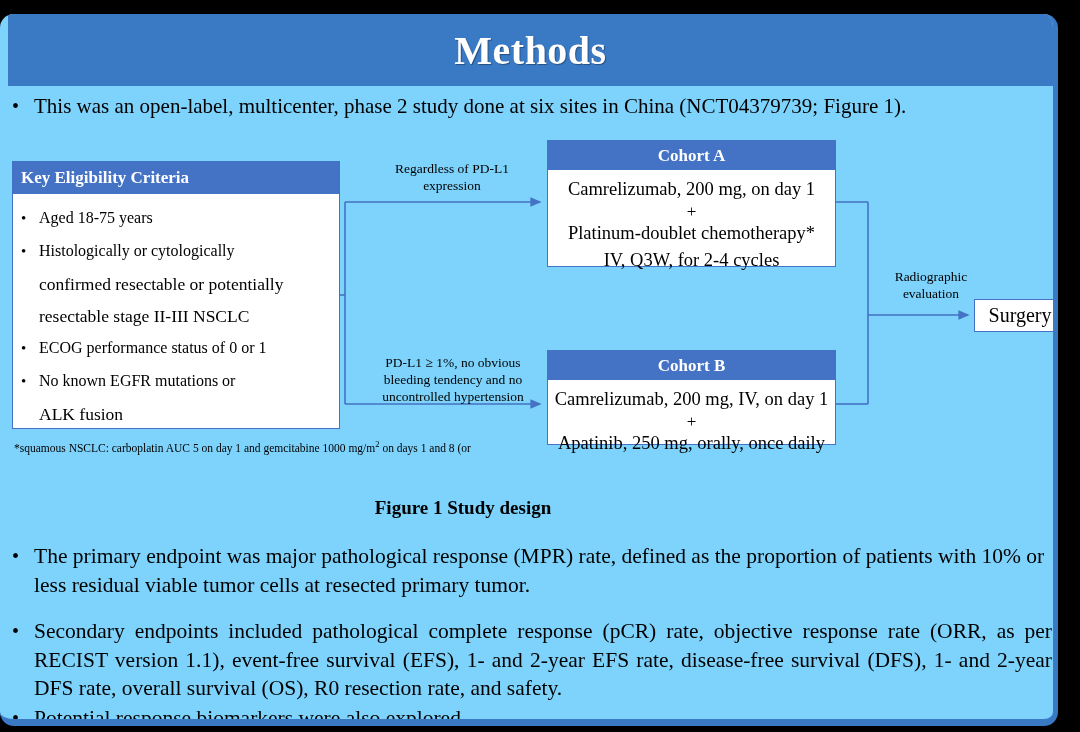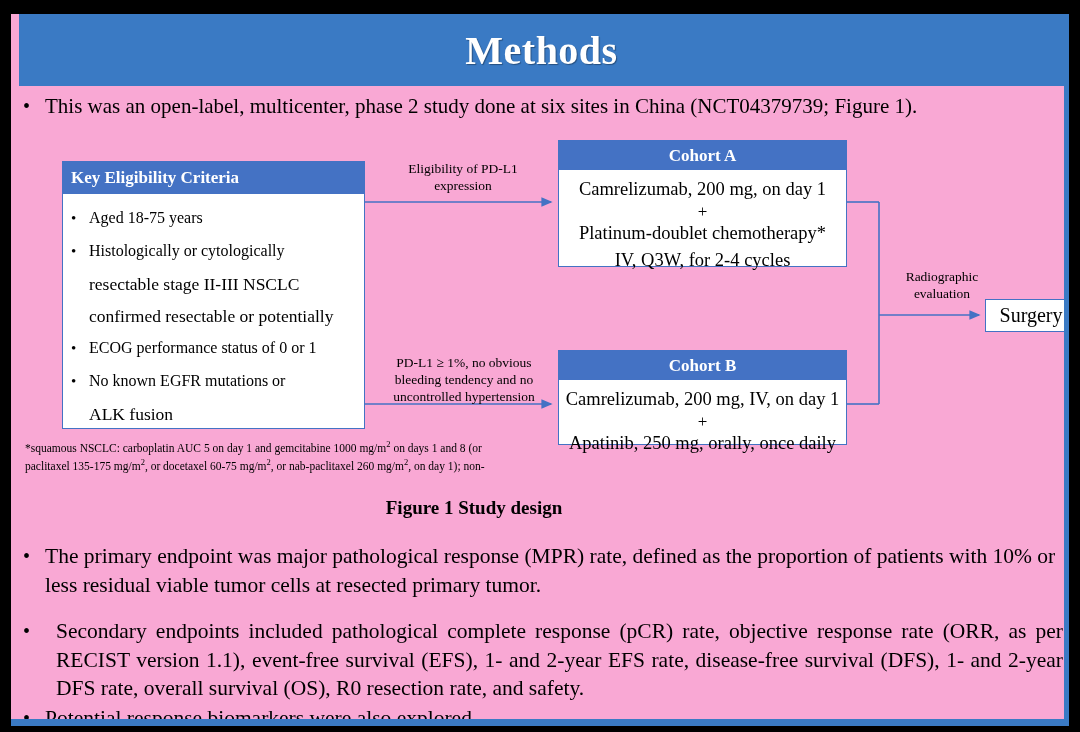--- a/index.html
+++ b/index.html
@@ -4,27 +4,28 @@
 <style>
   html,body{margin:0;padding:0;}
   body{
     width:1080px;height:732px;
     background:#000000;
     font-family:"Liberation Serif", serif;
     overflow:hidden;
   }
   #slide{
     position:absolute;
-    left:11px;top:14px;
+    left:0;top:14px;
     width:1058px;height:712px;
-    background:#f9a8d4;
+    background:#7dd3fc;
     box-sizing:border-box;
     border-right:5px solid #3a7ac4;
     border-bottom:7px solid #3a7ac4;
     overflow:hidden;
+    border-radius:14px;
   }
   
   #title-banner{
     position:absolute;left:8px;top:0px;
     width:1045px;height:72px;
     background:#3a7ac4;
     display:flex;align-items:center;justify-content:center;
   }
   #title-banner .title-text{
     color:#ffffff;
@@ -70,21 +71,21 @@
     background:#ffffff;
   }
   .fbox-head{
     background:#4472c4;
     color:#ffffff;
     font-weight:bold;
     text-align:center;
     box-sizing:border-box;
   }
   
-  #elig-box{left:12px;top:29px;width:303px;height:268px;margin-left:39px;}
+  #elig-box{left:12px;top:29px;width:328px;height:268px;}
   #elig-head{
     height:32px;line-height:32px;font-size:17px;
     text-align:left;padding-left:8px;
   }
   #elig-list{padding:8px 6px 0 8px;}
   .elig-item{
     display:flex;align-items:flex-start;
     margin-bottom:1px;
   }
   .elig-dot{width:18px;font-size:15px;line-height:32px;}
@@ -134,21 +135,21 @@
   
   #fig-caption{
     position:absolute;left:0;top:483px;width:926px;
     text-align:center;font-size:19px;font-weight:bold;color:#000;
   }
 
   
   #b1{left:12px;top:528px;width:1035px;}
   #b2{left:12px;top:603px;width:1040px;}
   #b3{left:12px;top:690px;width:1035px;}
-  #b2 .bullet-text{text-align:justify;margin-left:11px;}
+  #b2 .bullet-text{text-align:justify;}
 </style>
 </head>
 <body>
 
 <div id="slide">
 
   <div id="title-banner">
     <span class="title-text">Methods</span>
   </div>
 
@@ -181,41 +182,40 @@
       <div class="fbox-head" id="elig-head">Key  Eligibility Criteria</div>
       <div id="elig-list">
         <div class="elig-item">
           <span class="elig-dot">•</span>
           <span class="elig-txt">Aged 18-75 years</span>
         </div>
         <div class="elig-item">
           <span class="elig-dot">•</span>
           <span class="elig-txt">Histologically or cytologically</span>
         </div>
+        <div class="elig-cont">confirmed resectable or potentially</div>
         <div class="elig-cont">resectable stage II-III  NSCLC</div>
-        <div class="elig-cont">confirmed resectable or potentially</div>
         <div class="elig-item">
           <span class="elig-dot">•</span>
           <span class="elig-txt">ECOG performance status of 0 or 1</span>
         </div>
         <div class="elig-item">
           <span class="elig-dot">•</span>
           <span class="elig-txt">No known EGFR mutations or</span>
         </div>
         <div class="elig-cont">ALK fusion</div>
       </div>
     </div>
 
     <div id="footnote">
       <div><span>*squamous NSCLC: carboplatin AUC 5 on day 1 and gemcitabine 1000 mg/m</span><sup>2</sup><span> on days 1 and 8 (or</span></div>
-      <div><span>paclitaxel 135-175  mg/m</span><sup>2</sup><span>, or docetaxel 60-75 mg/m</span><sup>2</sup><span>, or nab-paclitaxel 260 mg/m</span><sup>2</sup><span>, on day 1); non-</span></div>
     </div>
 
     <div class="conn-label" id="label-regardless">
-      <div>Eligibility  of PD-L1</div>
+      <div>Regardless  of PD-L1</div>
       <div>expression</div>
     </div>
     <div class="conn-label" id="label-pdl1">
       <div>PD-L1 ≥ 1%, no obvious</div>
       <div>bleeding tendency  and no</div>
       <div>uncontrolled  hypertension</div>
     </div>
     <div class="conn-label" id="label-radio">
       <div>Radiographic</div>
       <div>evaluation</div>

